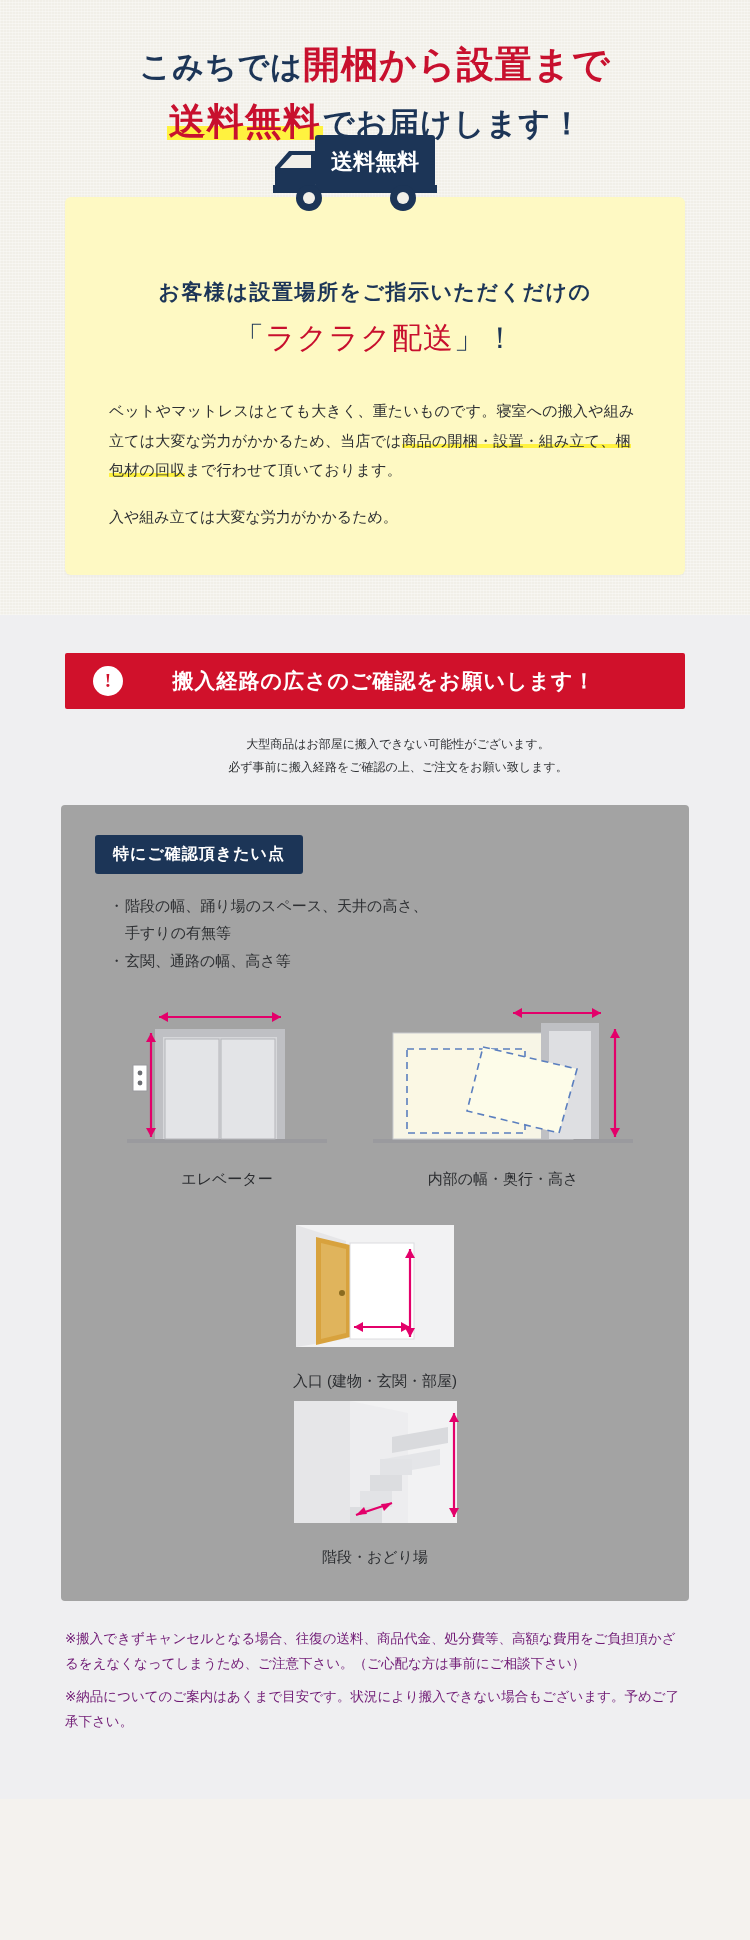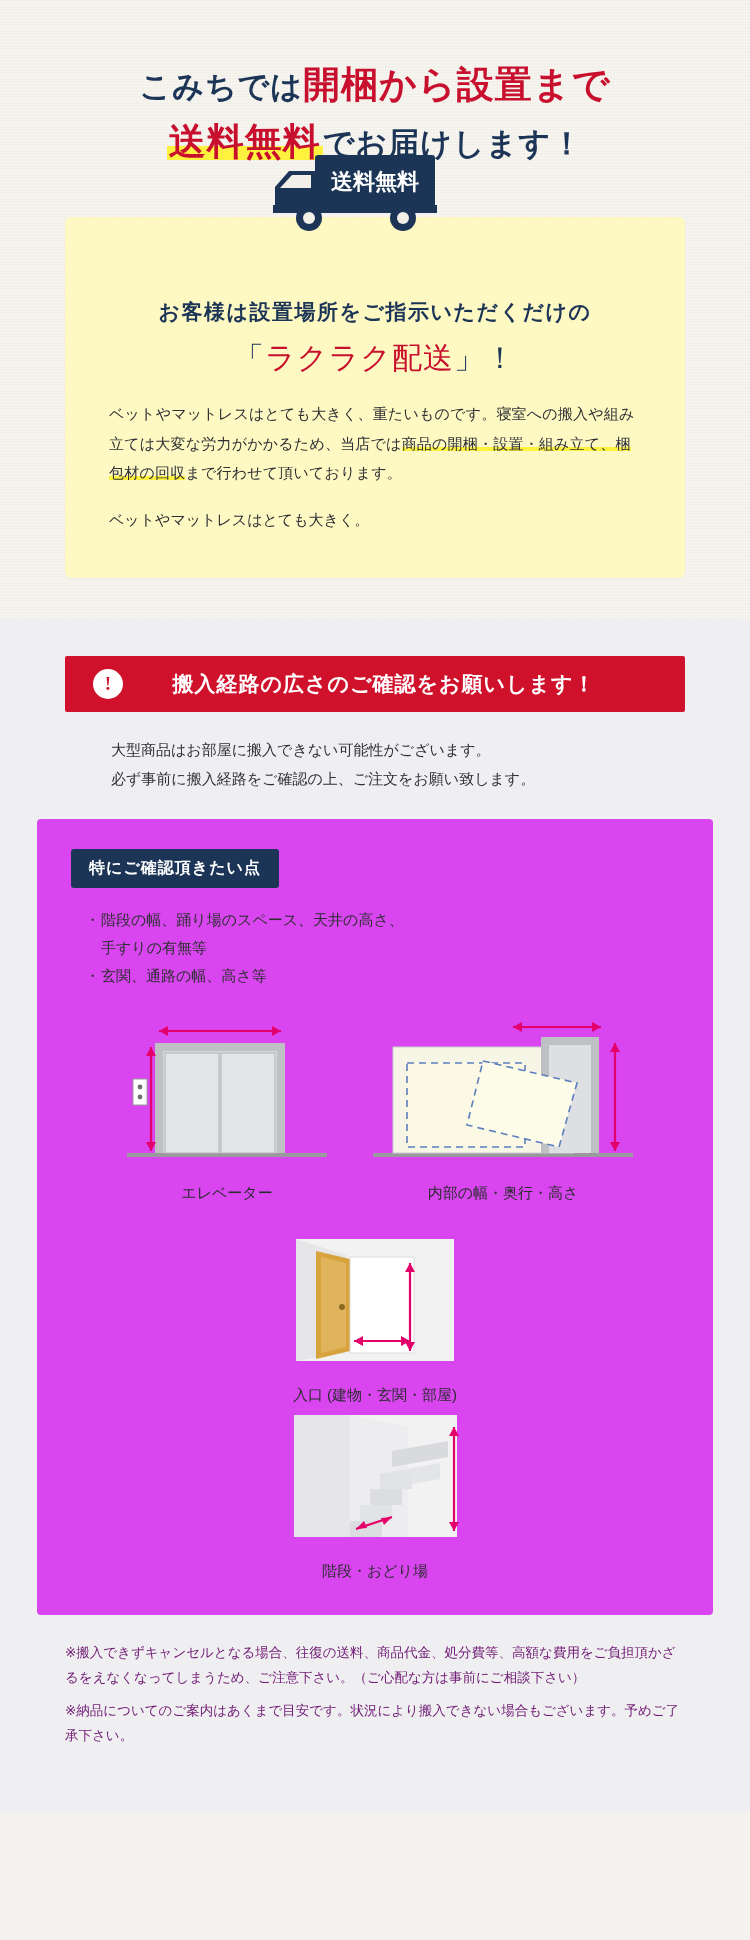--- a/index.html
+++ b/index.html
@@ -8,21 +8,21 @@
     background: #f4f2ee;
     font-family: "Liberation Sans", "DejaVu Sans", sans-serif;
   }
   body { width: 750px; }
 
   .page { width: 750px; position: relative; }
 
   
   .sec-free {
     background: #f1efe8;
-    padding: 40px 0 40px 0;
+    padding: 20px 0 40px 0;
     position: relative;
   }
   .sec-free:before{
     content:"";
     position:absolute; inset:0;
     background-image:
       repeating-linear-gradient(0deg, rgba(255,255,255,0.35) 0 1px, rgba(0,0,0,0) 1px 3px),
       repeating-linear-gradient(90deg, rgba(255,255,255,0.25) 0 1px, rgba(0,0,0,0) 1px 3px);
     pointer-events:none;
   }
@@ -78,21 +78,21 @@
     text-align: center;
     font-size: 30px;
     font-weight: normal;
     color: #1c3557;
     margin-top: 10px;
     letter-spacing: 1px;
   }
   .card .big em { color: #c8102e; font-style: normal; }
 
   .card p.body {
-    margin-top: 20px;
+    margin-top: 37px;
     font-size: 15px;
     line-height: 1.95;
     color: #2e3033;
     letter-spacing: 0.2px;
   }
   .card p.body .uline {
     background: linear-gradient(transparent 68%, #fff23f 68%, #fff23f 96%, transparent 96%);
   }
   .card p.note2 { margin-top: 24px; font-size: 15px; color: #2e3033; }
 
@@ -122,28 +122,29 @@
   }
   .redbar .txt {
     flex: 1; text-align: center;
     font-size: 21px; font-weight: bold;
     letter-spacing: 1px;
     padding-right: 40px;
   }
 
   .lead {
     width: 620px; margin: 24px auto 0;
-    font-size: 15px; line-height: 1.9;
+    font-size: 12px; line-height: 1.9;
     color: #2e3033;
     padding-left: 46px;
+    text-align: center;
   }
 
   .whitebox {
-    width: 676px; margin: 26px auto 0;
-    background: #d946ef;
+    width: 628px; margin: 26px auto 0;
+    background: #a3a3a3;
     border-radius: 4px;
     padding: 30px 34px 34px;
   }
   .tagline {
     display: inline-block;
     background: #1c3557;
     color: #fff;
     font-size: 16px;
     font-weight: bold;
     padding: 9px 18px;
@@ -214,21 +215,21 @@
 
         <text x="130" y="42" text-anchor="middle" fill="#ffffff" font-size="22" font-weight="bold" font-family="Liberation Sans, sans-serif">送料無料</text>
       </svg>
 
       <div class="card">
         <h2>お客様は設置場所をご指示いただくだけの</h2>
         <div class="big"><span>「</span><em>ラクラク配送</em><span>」！</span></div>
 
         <p class="body"><span>ベットやマットレスはとても大きく、重たいものです。寝室への搬</span><span>入や組み立ては大変な労力がかかるため、当店では</span><span class="uline">商品の開梱・</span><span class="uline">設置・組み立て、梱包材の回収</span><span>まで行わせて頂いております。</span></p>
 
-        <p class="note2">ベットやマットレスはとても大きく。</p>
+        <p class="note2">入や組み立ては大変な労力がかかるため。</p>
       </div>
     </div>
   </section>
 
   <section class="sec-check">
 
     <div class="redbar">
       <span class="excl">!</span>
       <span class="txt">搬入経路の広さのご確認をお願いします！</span>
     </div>

